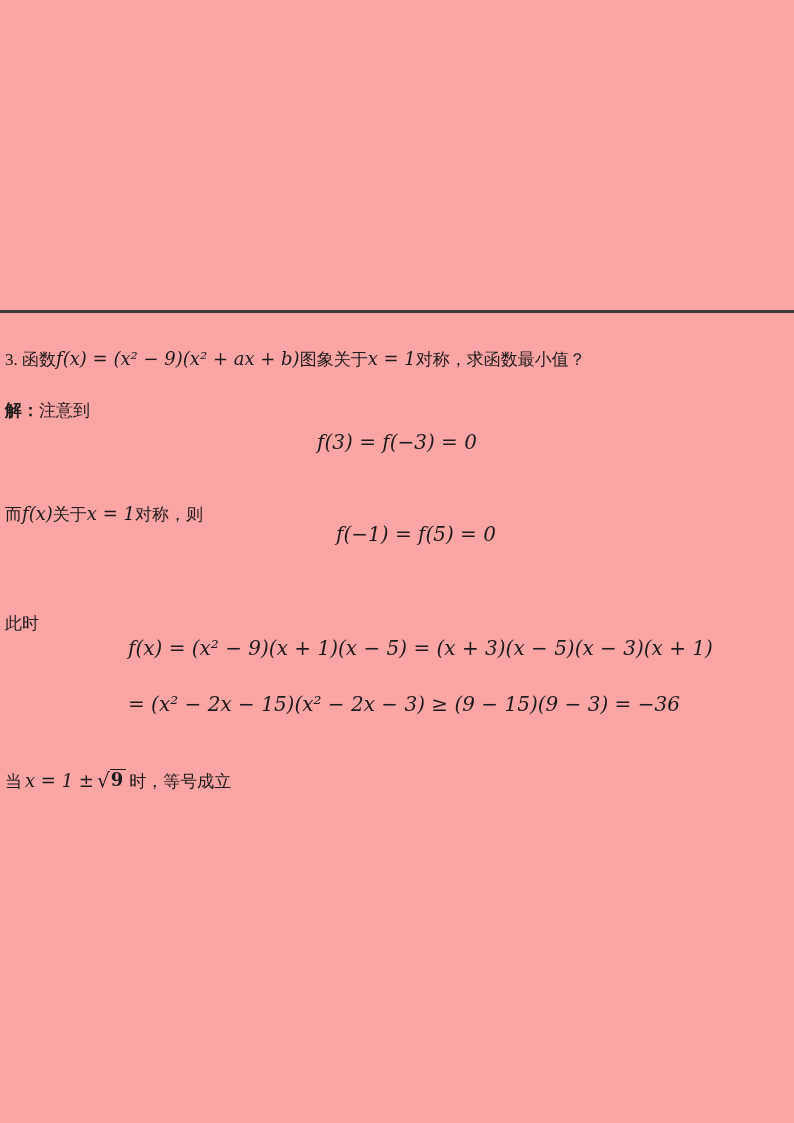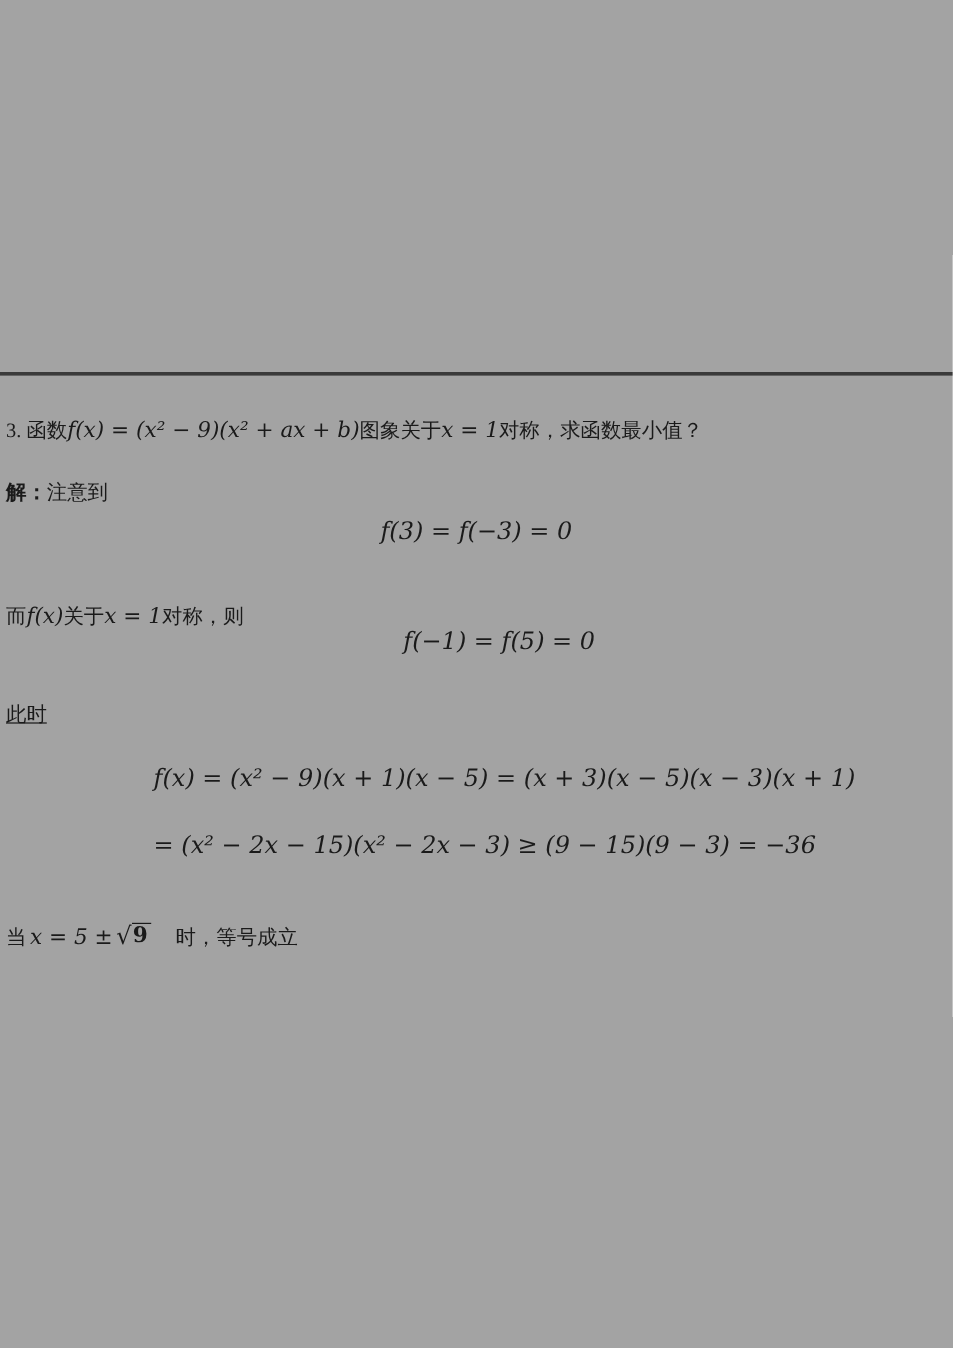--- a/index.html
+++ b/index.html
@@ -1,21 +1,21 @@
 <!DOCTYPE html>
 <html><head>
 <meta charset="utf-8">
 <style>
   html, body { margin: 0; padding: 0; background: #ffffff; }
   .page {
     position: relative;
     width: 794px;
     height: 1123px;
     margin: 0 auto;
-    background: #a3a3a3;
+    background: #fca5a5;
     color: #1a1a1a;
     font-family: "Liberation Serif", serif;
     overflow: hidden;
   }
   .rule {
     position: absolute;
     left: 0; top: 310px;
     width: 794px; height: 3px;
     background: #3a3a3a;
   }
@@ -44,28 +44,28 @@
   .sqrt { display: inline-flex; align-items: flex-start; font-style: italic; }
   .sqrt .rad-sign { font-style: normal; font-size: 20px; line-height: 1.1; }
   .sqrt .radicand {
     border-top: 1.6px solid #1a1a1a;
     padding: 0 3px 0 1px;
     font-weight: bold;
     font-style: normal;
     line-height: 1.15;
   }
   .gap-right { margin-right: 3px; }
-  .gap-left { margin-left: 20px; }
+  .gap-left { margin-left: 3px; }
 
   .t-problem    { top: 330px; }
   .t-solution   { top: 383px; text-align: right; }
   .t-eq1        { top: 430px; }
   .t-symmetry   { top: 485px; text-align: right; }
   .t-eq2        { top: 522px; padding-left: 19px; }
-  .t-then       { top: 568px; text-decoration: underline; }
+  .t-then       { top: 596px; }
   .t-eq3        { top: 636px; }
   .t-eq4        { top: 692px; }
   .t-conclusion { top: 752px; }
 </style>
 </head>
 <body>
 
 <div class="page">
 
   <div class="rule"></div>
@@ -87,19 +87,19 @@
 
   <div class="eq centered t-eq2">f(−1) = f(5) = 0</div>
 
   <p class="line t-then">此时</p>
 
   <div class="eq indented t-eq3">f(x) = (x² − 9)(x + 1)(x − 5) = (x + 3)(x − 5)(x − 3)(x + 1)</div>
 
   <div class="eq indented t-eq4">= (x² − 2x − 15)(x² − 2x − 3) ≥ (9 − 15)(9 − 3) = −36</div>
 
   <p class="line t-conclusion">
-    <span class="gap-right">当</span><span class="math gap-right">x = 5 ±</span><span class="sqrt math">
+    <span class="gap-right">当</span><span class="math gap-right">x = 1 ±</span><span class="sqrt math">
         <span class="rad-sign">√</span>
         <span class="radicand">9</span>
       </span><span class="gap-left">时，等号成立</span>
   </p>
 
 </div>
 
 </body></html>

